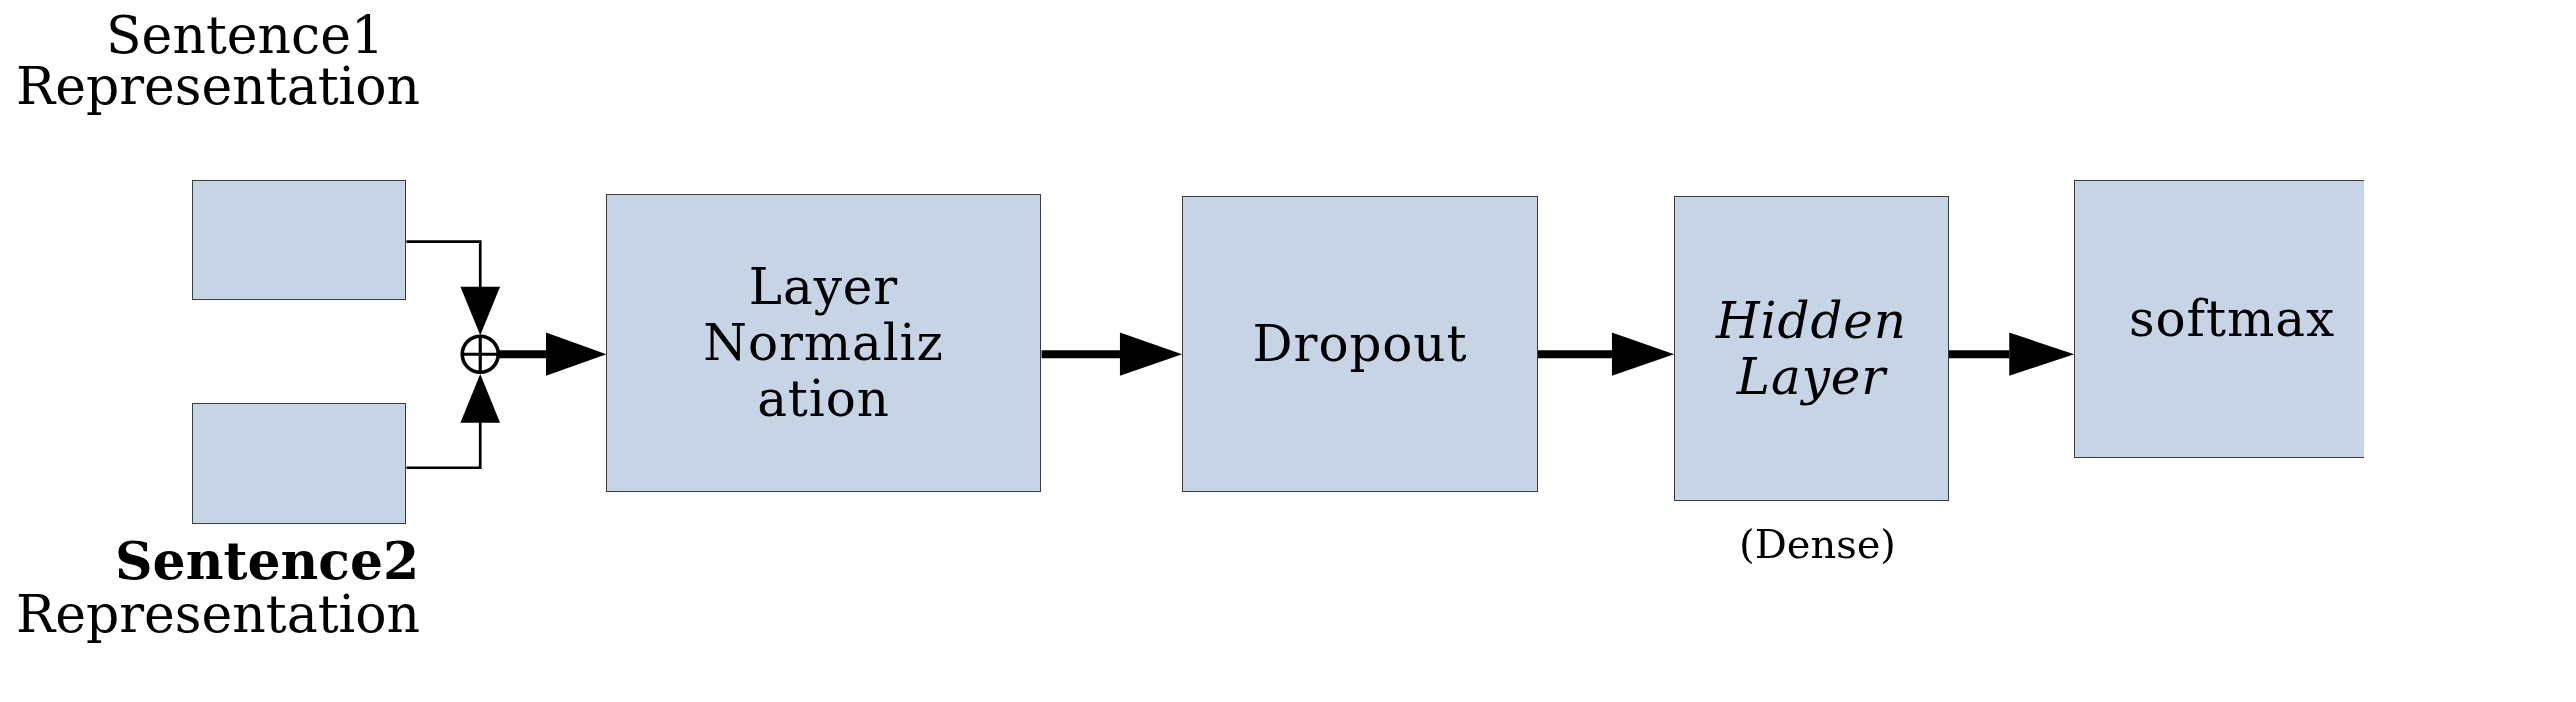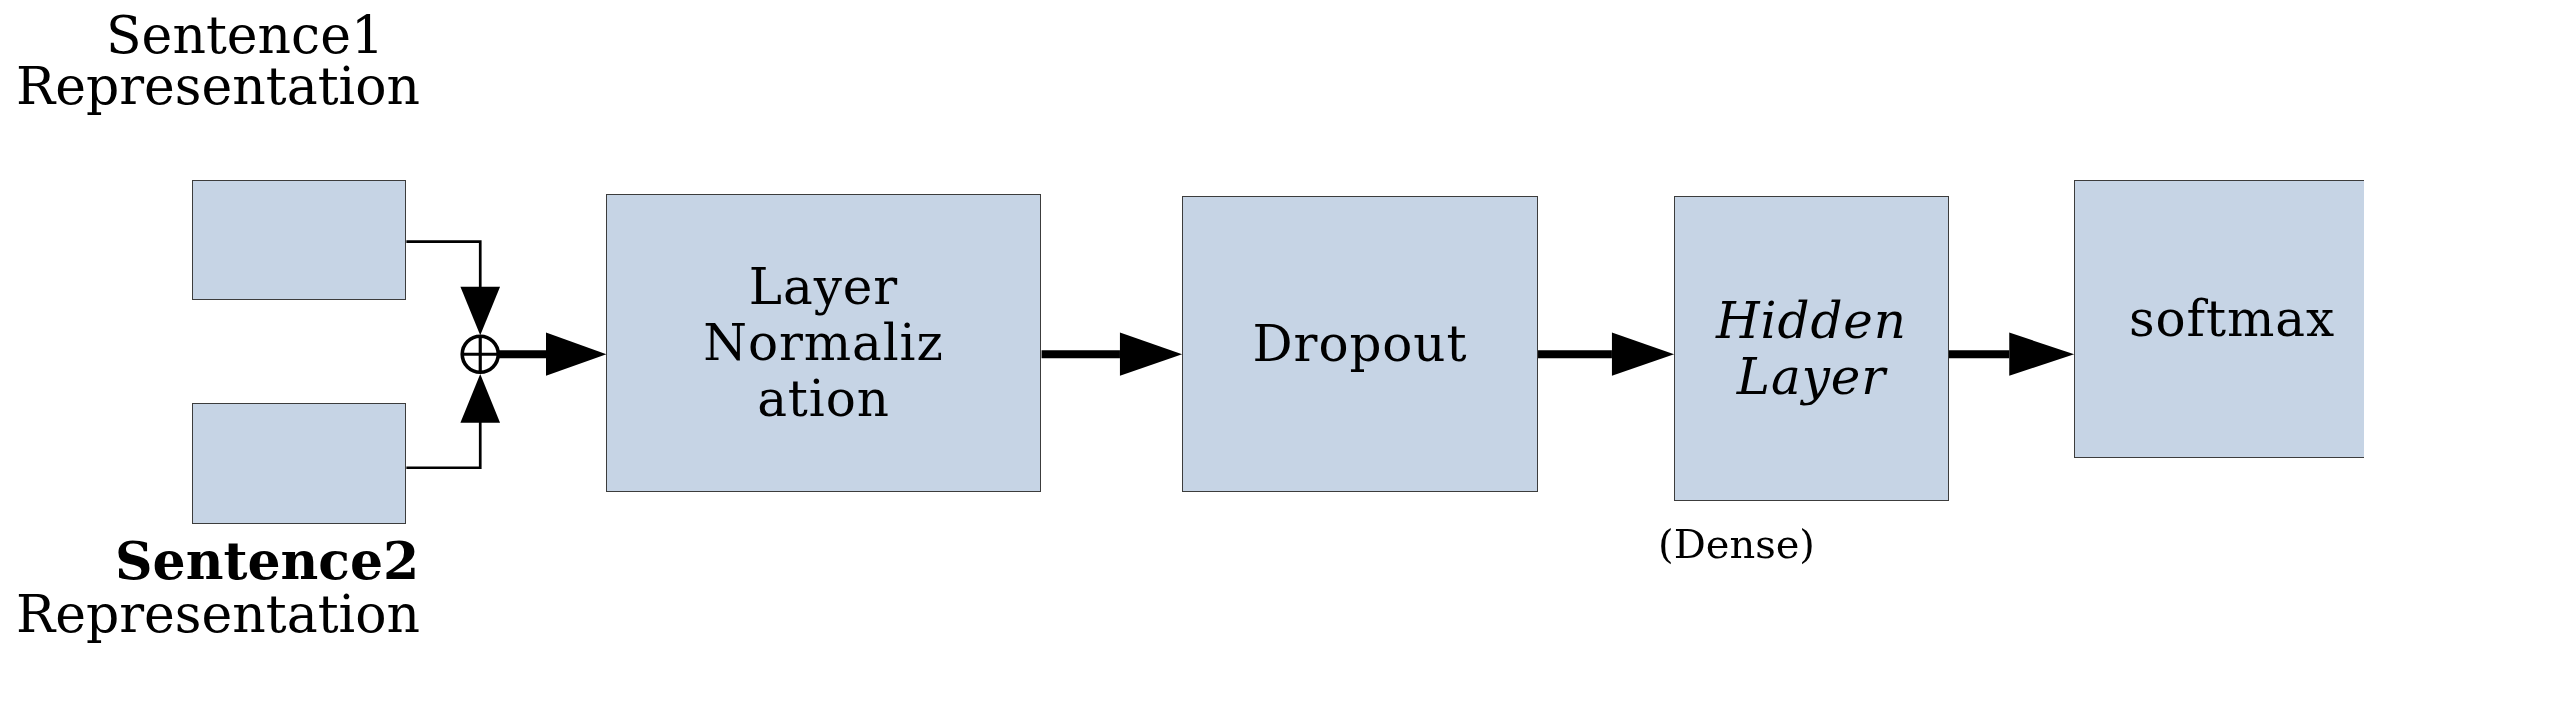--- a/index.html
+++ b/index.html
@@ -96,21 +96,21 @@
   </div>
 
   <div class="node-box" style="left:1182px; top:196px; width:356px; height:296px;">
     <span class="node-label">Dropout</span>
   </div>
 
   <div class="node-box" style="left:1674px; top:196px; width:275px; height:305px;font-style:italic;">
     <span class="node-label">Hidden
 Layer</span>
   </div>
-  <div class="sub-label" style="left:1599px; top:521px; width:275px;text-align:center;">(Dense)</div>
+  <div class="sub-label" style="left:1680px; top:521px; width:275px;text-align:center;">(Dense)</div>
 
   <div class="node-box" style="left:2074px; top:180px; width:316px; height:278px;">
     <span class="node-label">softmax</span>
   </div>
 
   <div class="out-var" style="left:2458px; top:241px;">p</div>
 
   <svg class="edge-svg" viewBox="0 0 2859 780">
 
     <g>

